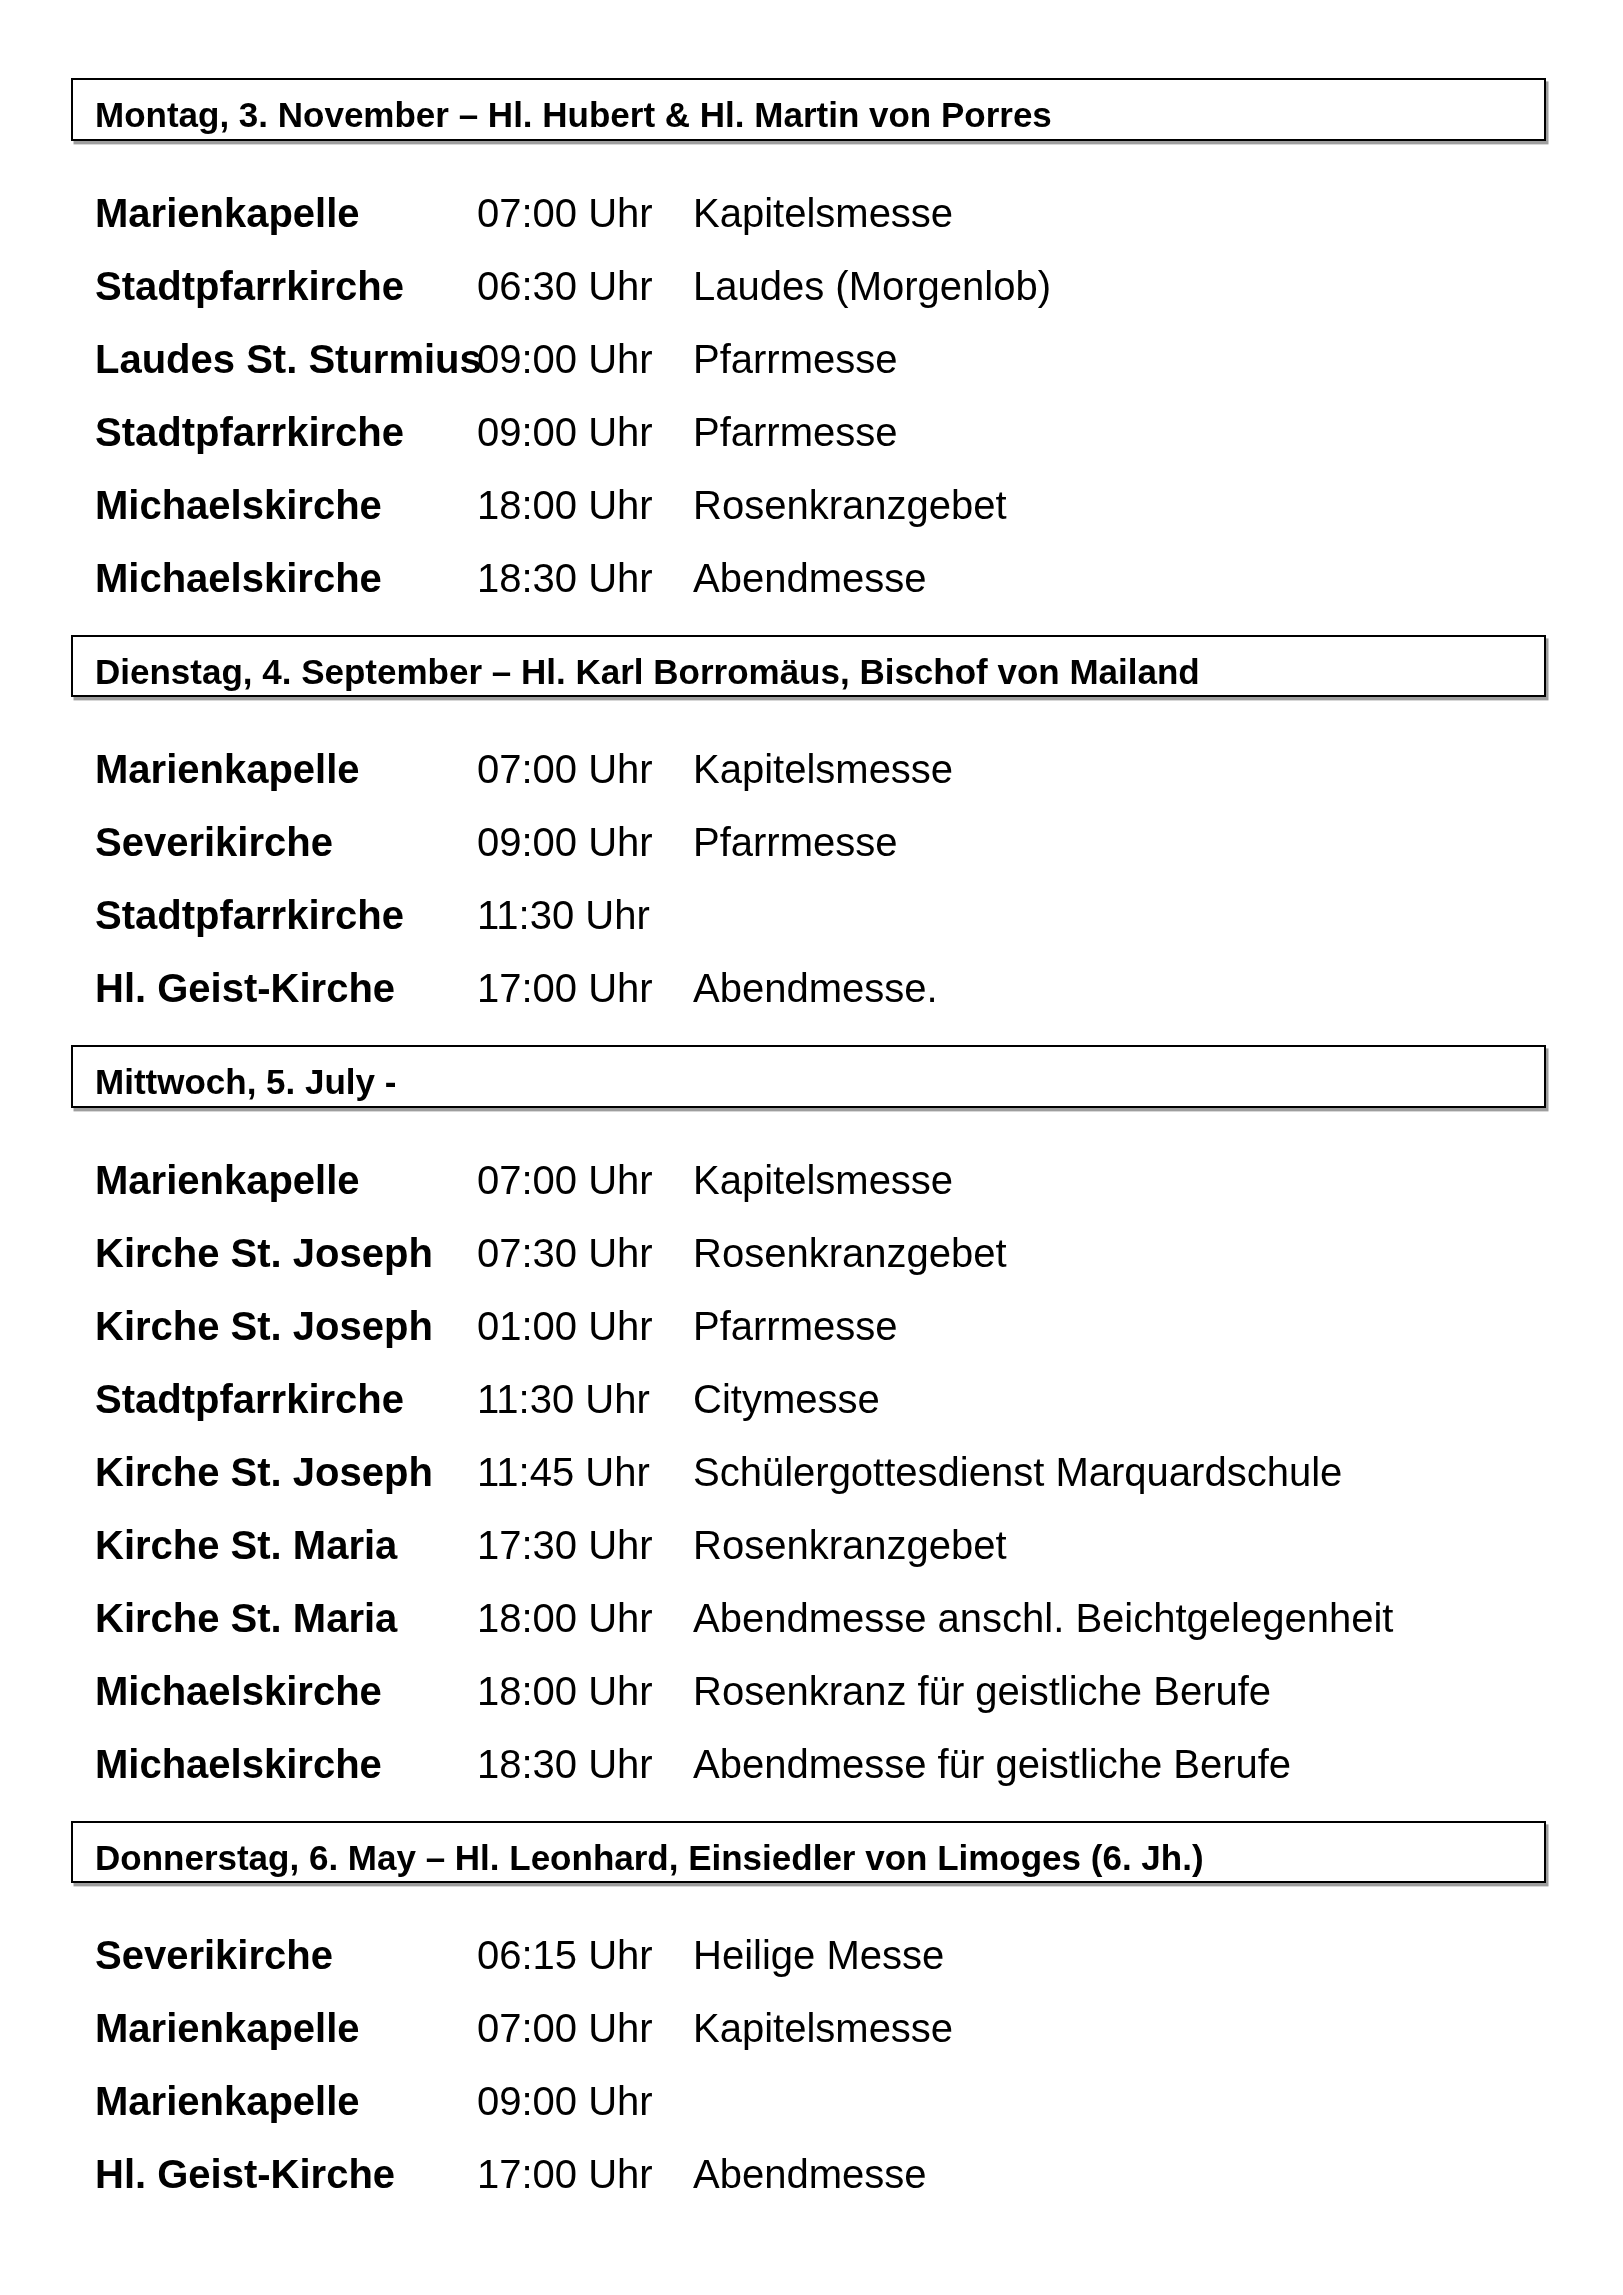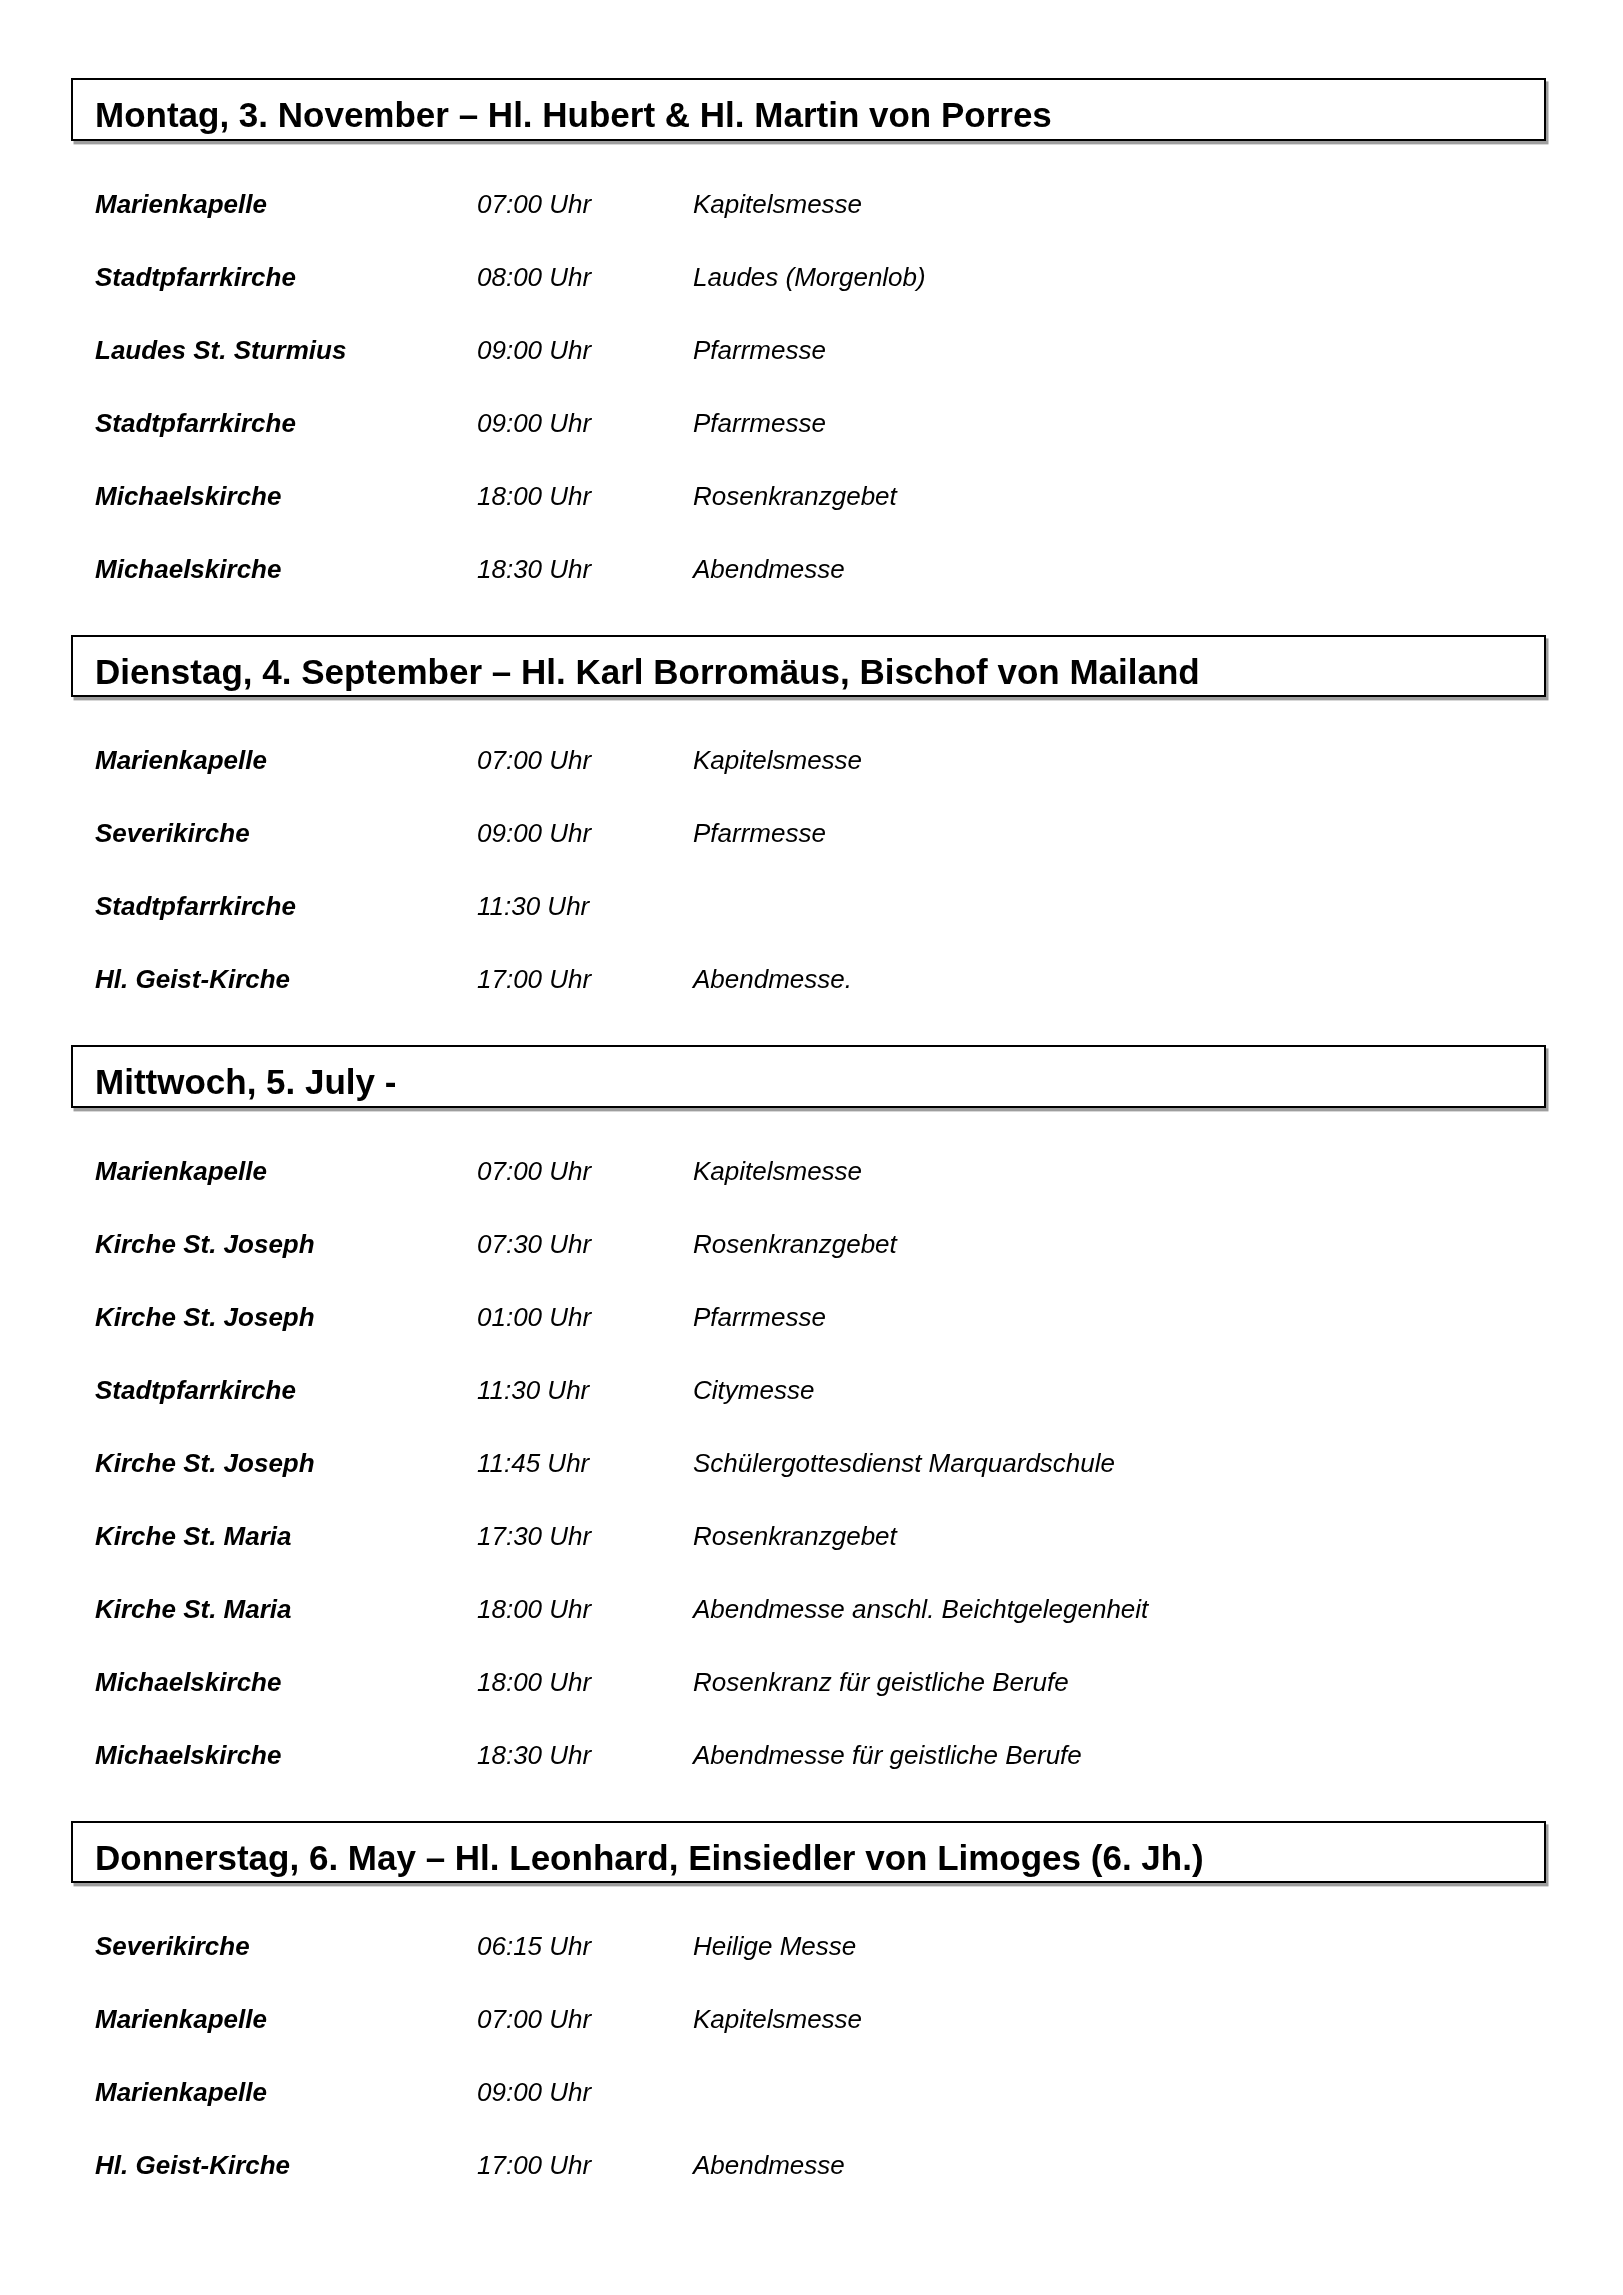--- a/index.html
+++ b/index.html
@@ -33,24 +33,23 @@
   }
   .rows {
     margin-top: 49px;
     margin-left: 24px;
   }
   .service-row {
     display: grid;
     grid-template-columns: 382px 216px 1fr;
     height: 73px;
     align-items: start;
-    font-size: 26px;
+    font-size: 40px;
     line-height: 1.15;
     white-space: nowrap;
-    font-style: italic;
   }
   .loc { font-weight: bold; }
   .time, .svc { font-weight: normal; }
 </style>
 </head>
 <body>
 
 <div id="doc">
 
   <section class="day-section">
@@ -59,21 +58,21 @@
     </div>
     <div class="rows">
   <div class="service-row">
     <span class="loc">Marienkapelle</span>
     <span class="time">07:00 Uhr</span>
     <span class="svc">Kapitelsmesse</span>
   </div>
 
   <div class="service-row">
     <span class="loc">Stadtpfarrkirche</span>
-    <span class="time">08:00 Uhr</span>
+    <span class="time">06:30 Uhr</span>
     <span class="svc">Laudes (Morgenlob)</span>
   </div>
 
   <div class="service-row">
     <span class="loc">Laudes St. Sturmius</span>
     <span class="time">09:00 Uhr</span>
     <span class="svc">Pfarrmesse</span>
   </div>
 
   <div class="service-row">

